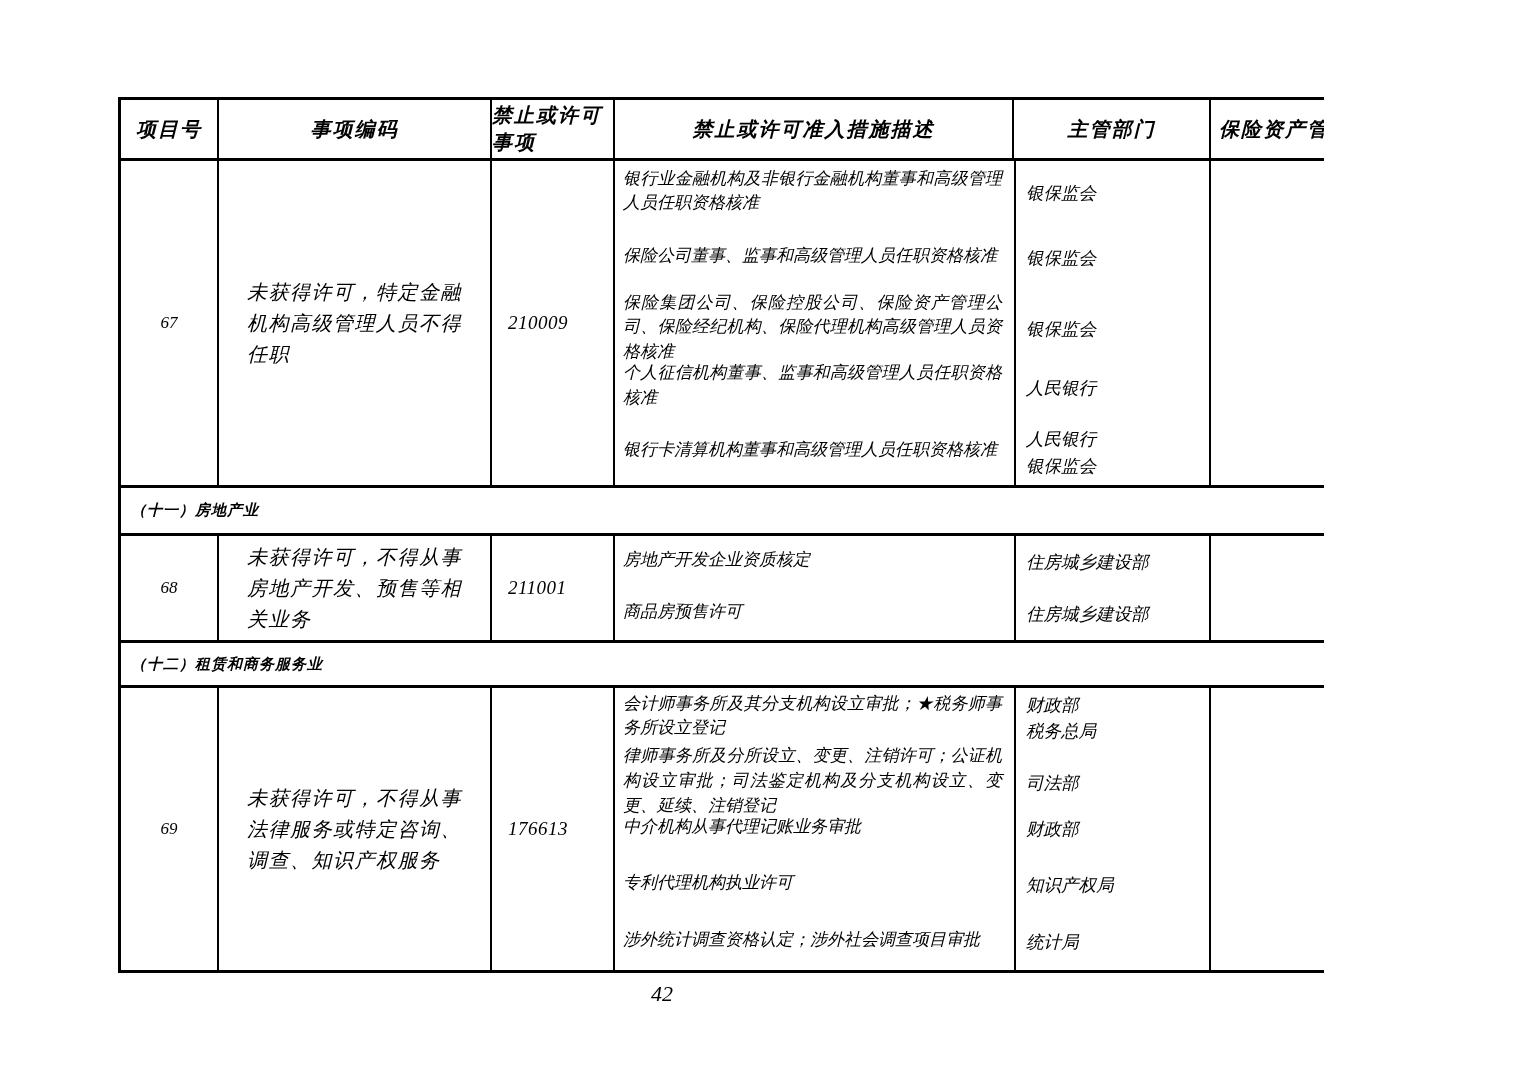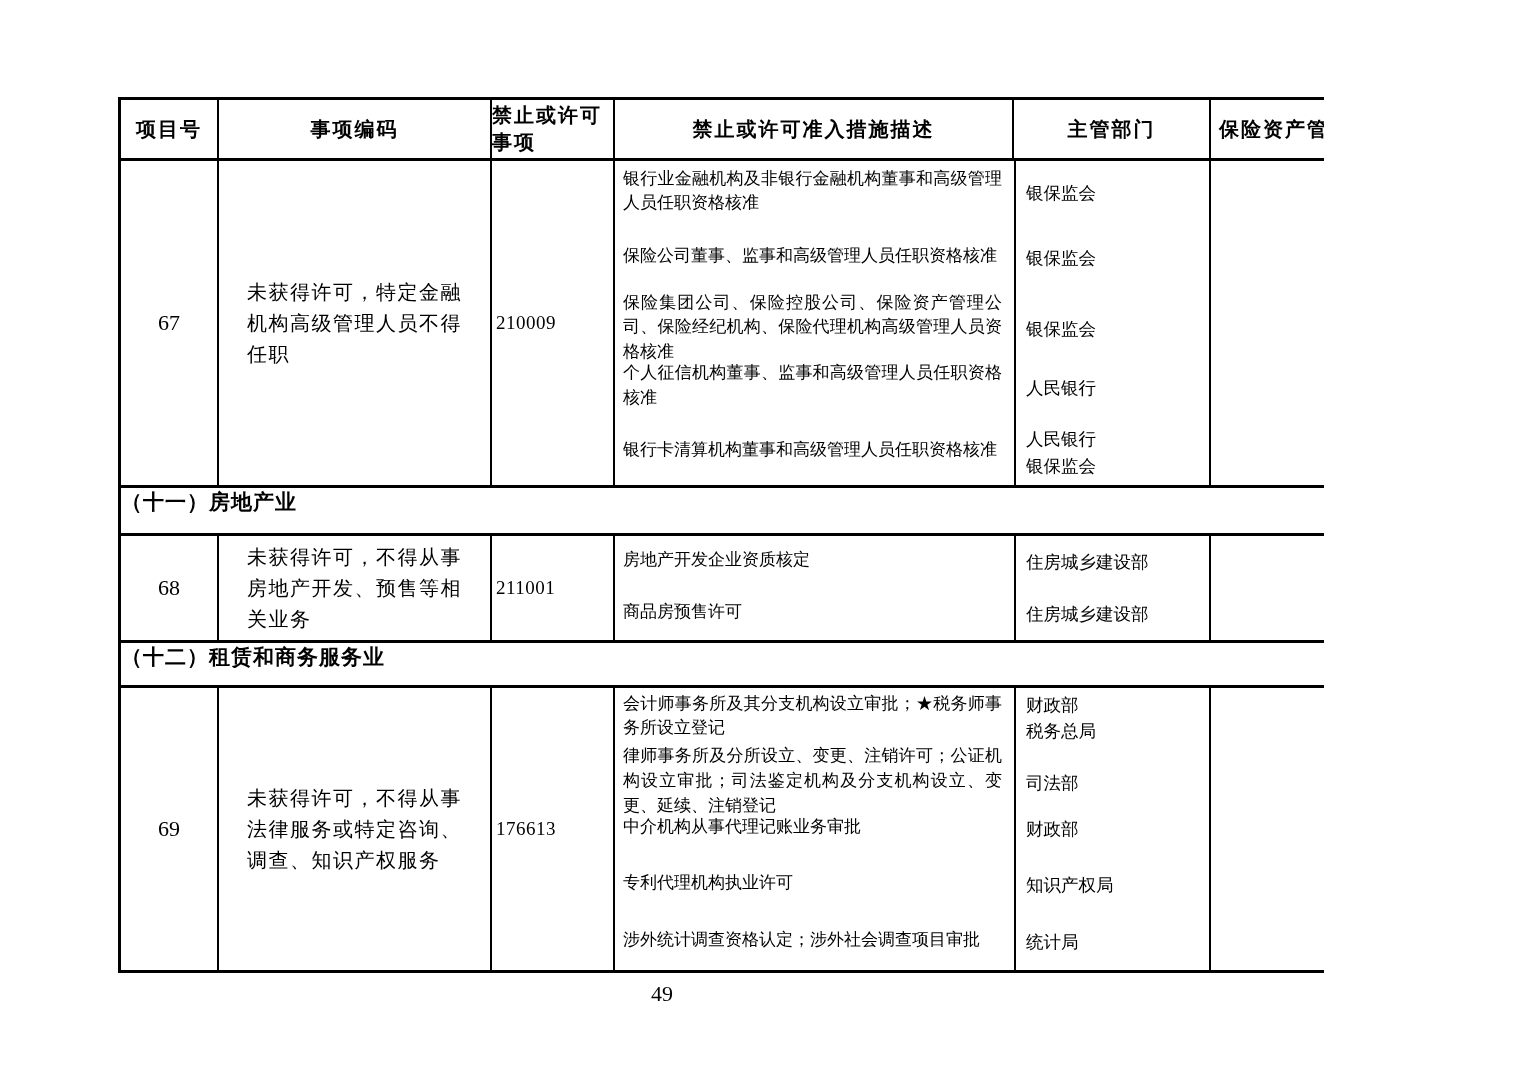--- a/index.html
+++ b/index.html
@@ -1,38 +1,38 @@
 <!DOCTYPE html>
 <html><head>
 <meta charset="utf-8">
 <style>
   html,body{margin:0;padding:0;background:#ffffff;}
   .page{position:relative;width:1324px;height:1074px;background:#ffffff;color:#000;
-        font-family:"Liberation Serif","DejaVu Serif",serif;overflow:hidden;}
+        font-family:"Liberation Serif","DejaVu Serif",serif;overflow:hidden;font-style:italic;}
   .table{position:absolute;left:118px;top:97px;width:1288px;border:3px solid #000;box-sizing:border-box;}
   .row{display:grid;box-sizing:border-box;border-top:3px solid #000;background:#fff;}
   .row.header{border-top:none;grid-template-columns:96px 273px 123px 399px 197px 1fr;}
   .row.item{grid-template-columns:96px 273px 123px 596px 1fr;}
   .cell{box-sizing:border-box;min-width:0;}
   .row.header .cell + .cell,
   .row.item .cell + .cell{border-left:2px solid #000;}
   .hcell{display:flex;align-items:center;justify-content:center;
          font-weight:bold;font-size:20px;letter-spacing:2px;}
-  .num{display:flex;align-items:center;justify-content:center;font-size:22px;}
+  .num{display:flex;align-items:center;justify-content:center;font-size:17px;}
   .matter{display:flex;align-items:center;padding:0 28px;}
   .mtext{font-size:20px;line-height:1.55;letter-spacing:1.5px;text-align:justify;}
-  .code{display:flex;align-items:center;font-size:19px;padding-left:4px;letter-spacing:0.5px;}
+  .code{display:flex;align-items:center;font-size:19px;padding-left:16px;letter-spacing:0.5px;}
   .pairs{display:flex;flex-direction:column;}
   .pair{flex:1 1 0;min-height:0;display:grid;grid-template-columns:399px 1fr;}
   .desc{display:flex;align-items:center;box-sizing:border-box;
         padding:0 12px 4px 8px;font-size:17px;line-height:1.45;text-align:justify;}
   .dept{display:flex;align-items:center;box-sizing:border-box;border-left:2px solid #000;
         padding:4px 20px 4px 10px;font-size:17.5px;line-height:1.5;white-space:pre-line;}
-  .row.section{display:flex;
-        font-family:"Liberation Sans","DejaVu Sans",sans-serif;font-weight:bold;font-size:21px;}
+  .row.section{display:flex;align-items:center;padding-left:10px;
+        font-family:"Liberation Sans","DejaVu Sans",sans-serif;font-weight:bold;font-size:15px;}
   .slabel{letter-spacing:1px;}
   .page-number{position:absolute;top:981px;left:0;width:100%;text-align:center;font-size:22px;}
 </style>
 </head>
 <body>
 
 <div class="page">
   <div class="table">
       <div class="row header" style="height: 58px;">
         <div class="cell hcell">项目号</div>
@@ -122,14 +122,14 @@
             <div class="dept">知识产权局</div>
           </div>
           <div class="pair">
             <div class="desc">涉外统计调查资格认定；涉外社会调查项目审批</div>
             <div class="dept">统计局</div>
           </div>
         </div>
         <div class="cell local"></div>
       </div>
     </div>
-  <div class="page-number">49</div>
+  <div class="page-number">42</div>
 </div>
 
 </body></html>

